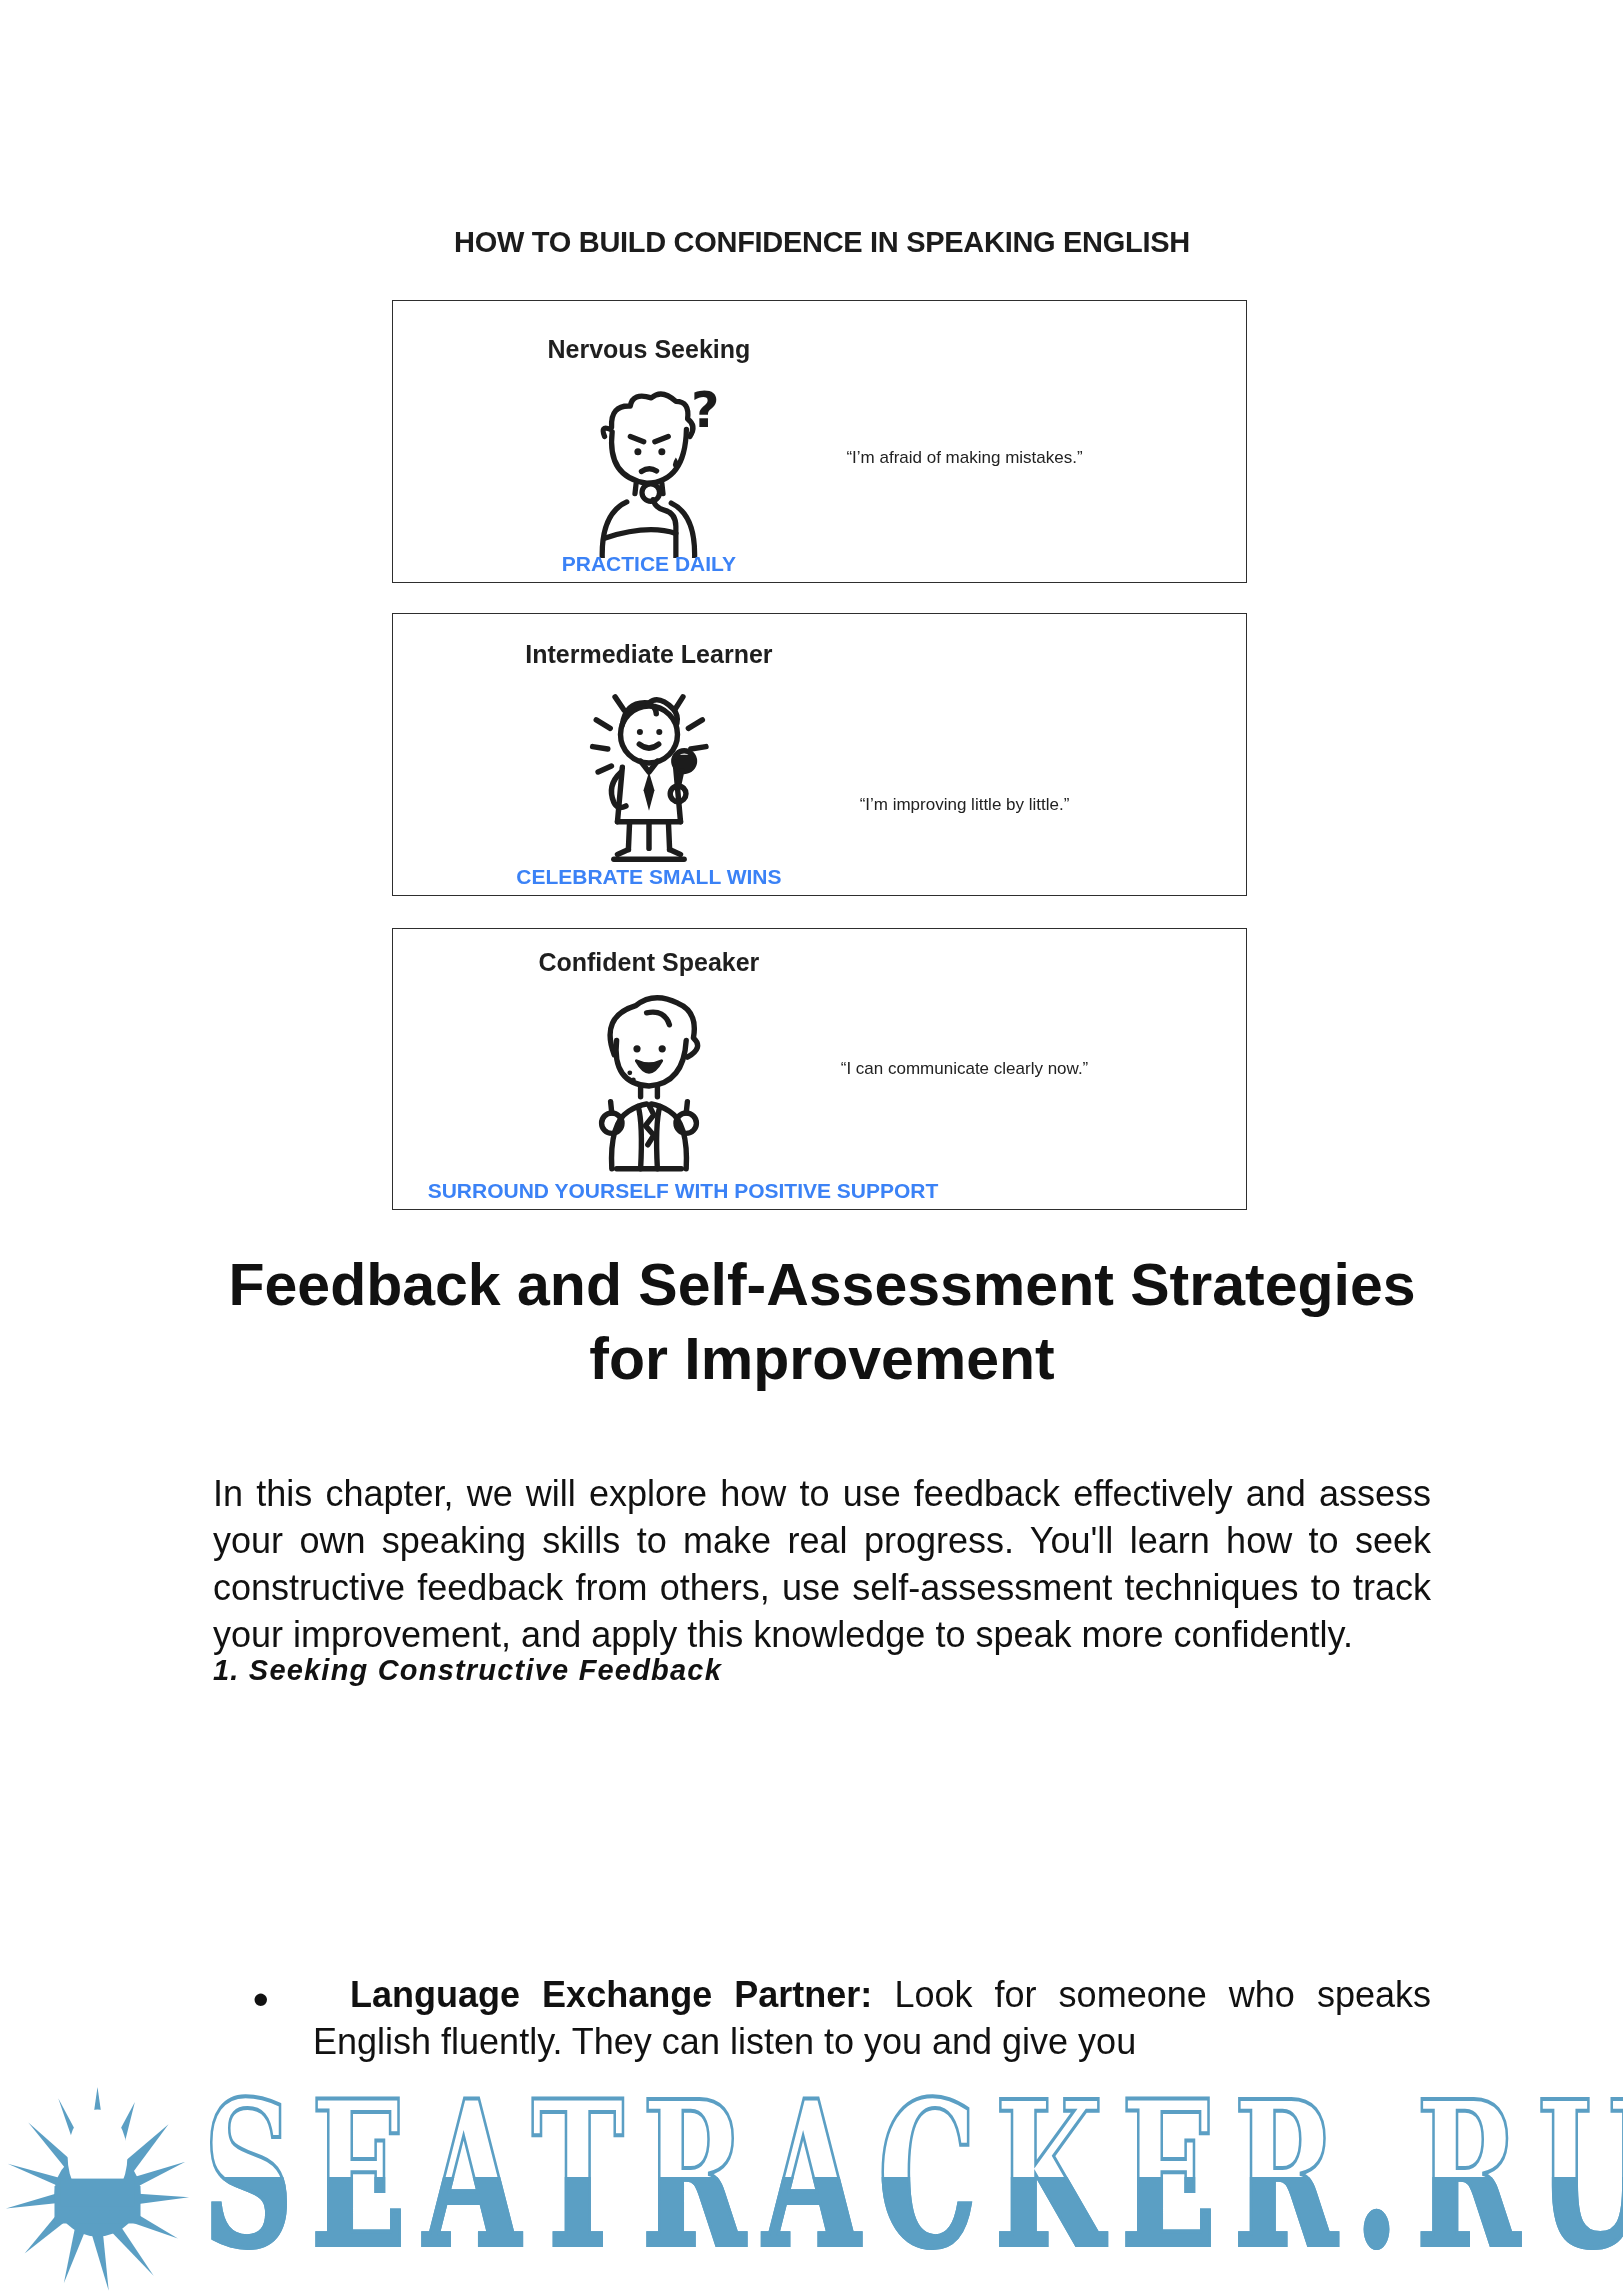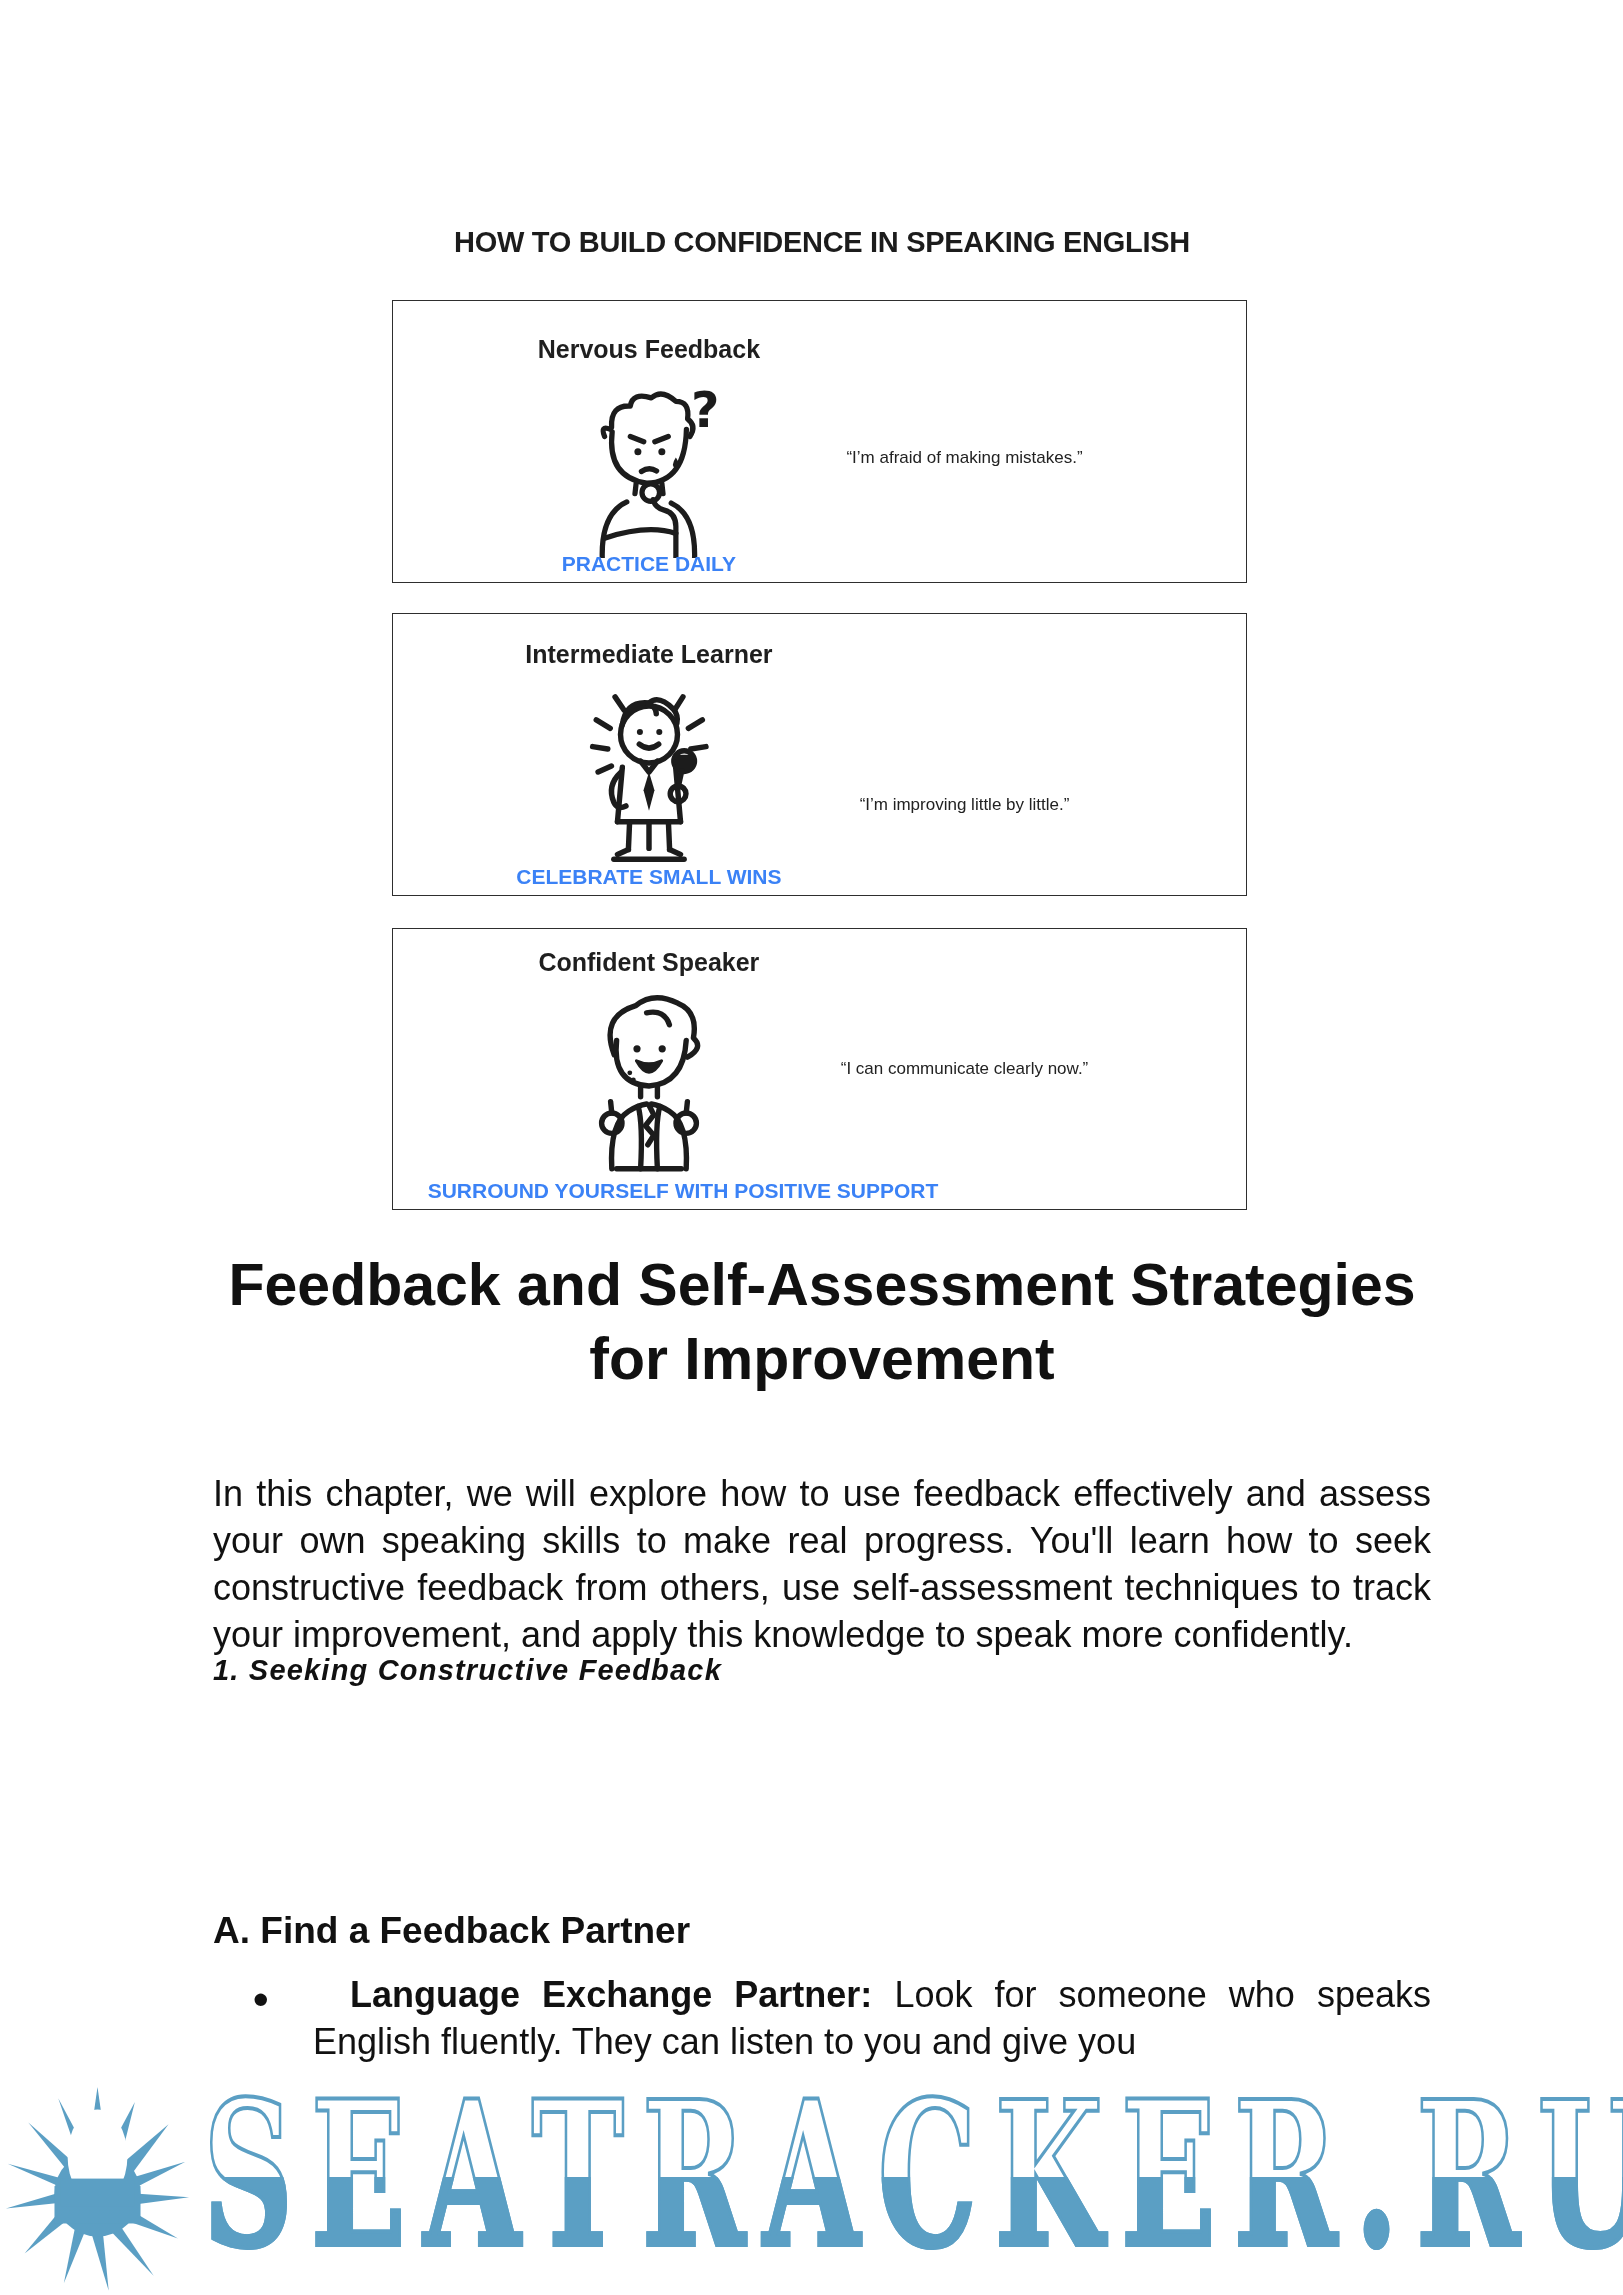--- a/index.html
+++ b/index.html
@@ -113,21 +113,21 @@
   }
 </style>
 </head>
 <body>
 
 <div class="page">
 
   <div class="doc-title">HOW TO BUILD CONFIDENCE IN SPEAKING ENGLISH</div>
 
   <div class="stage-box b1">
-    <div class="stage-label">Nervous Feedback</div>
+    <div class="stage-label">Nervous Seeking</div>
     <div class="stage-art">
       <svg width="187" height="187" viewBox="0 0 300 320">
         <path class="ln" d="M84,100 Q66,92 74,112"></path>
         <path class="ln" d="M86,96 Q84,58 118,60 Q122,36 154,46 Q172,30 196,52 Q220,52 216,82 Q232,94 220,112"></path>
         <path class="ln" d="M87,104 Q78,182 146,192 Q212,190 214,100"></path>
         <path class="ln" d="M118,112 L141,121"></path>
         <path class="ln" d="M183,112 L160,121"></path>
         <circle class="fl" cx="131" cy="138" r="6"></circle>
         <circle class="fl" cx="172" cy="138" r="6"></circle>
         <path class="ln" d="M137,172 Q150,163 163,171"></path>
@@ -217,21 +217,20 @@
     <div class="stage-caption">CELEBRATE SMALL WINS</div>
   </div>
 
   <h1 class="article-heading">Feedback and Self-Assessment Strategies for Improvement</h1>
 
   <p class="body-par intro">In this chapter, we will explore how to use feedback effectively and assess your own speaking skills to make real progress. You'll learn how to seek constructive feedback from others, use self-assessment techniques to track your improvement, and apply this knowledge to speak more confidently.</p>
 
   <h2 class="section-heading">1. Seeking Constructive Feedback</h2>
 
 
-  <h3 class="subheading">A. Find a Feedback Partner</h3>
 
   <div class="bullet-item">
     <span class="bullet-dot">●</span>
     <span class="bullet-term">Language Exchange Partner:</span><span> Look for someone who speaks English fluently. They can listen to you and give you</span>
   </div>
 
   <div class="wm-sun">
     <svg width="187" height="212" viewBox="0 0 100 113">
       <g fill="#5b9fc4">
         <polygon points="45,38 50,3 55,38"></polygon>

